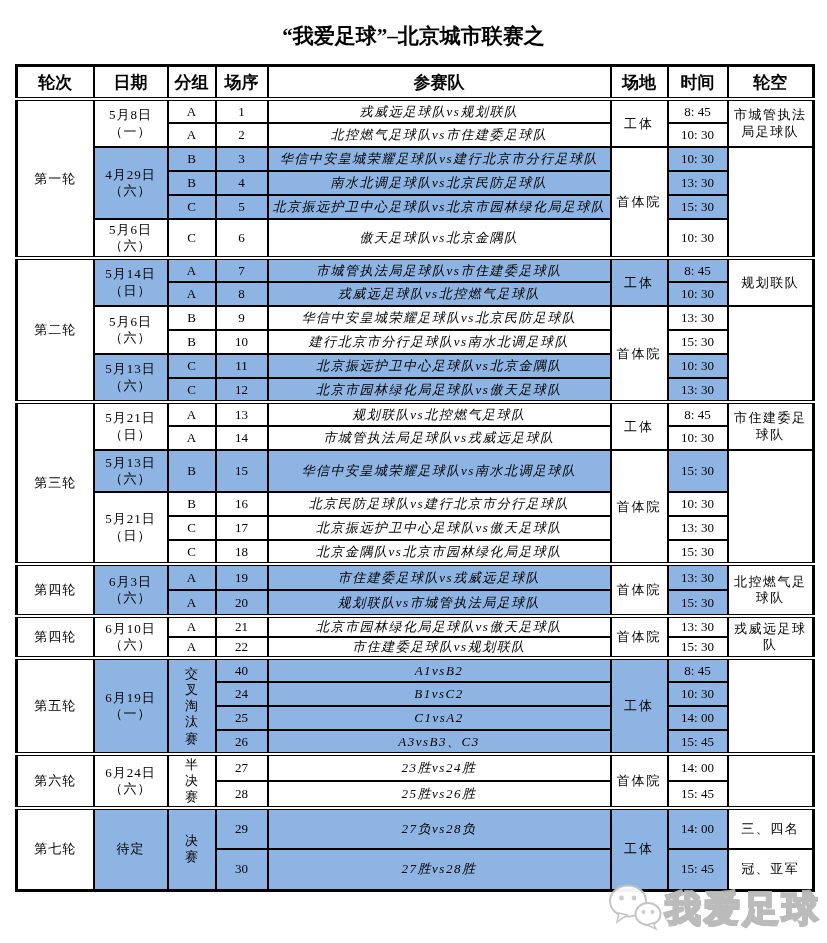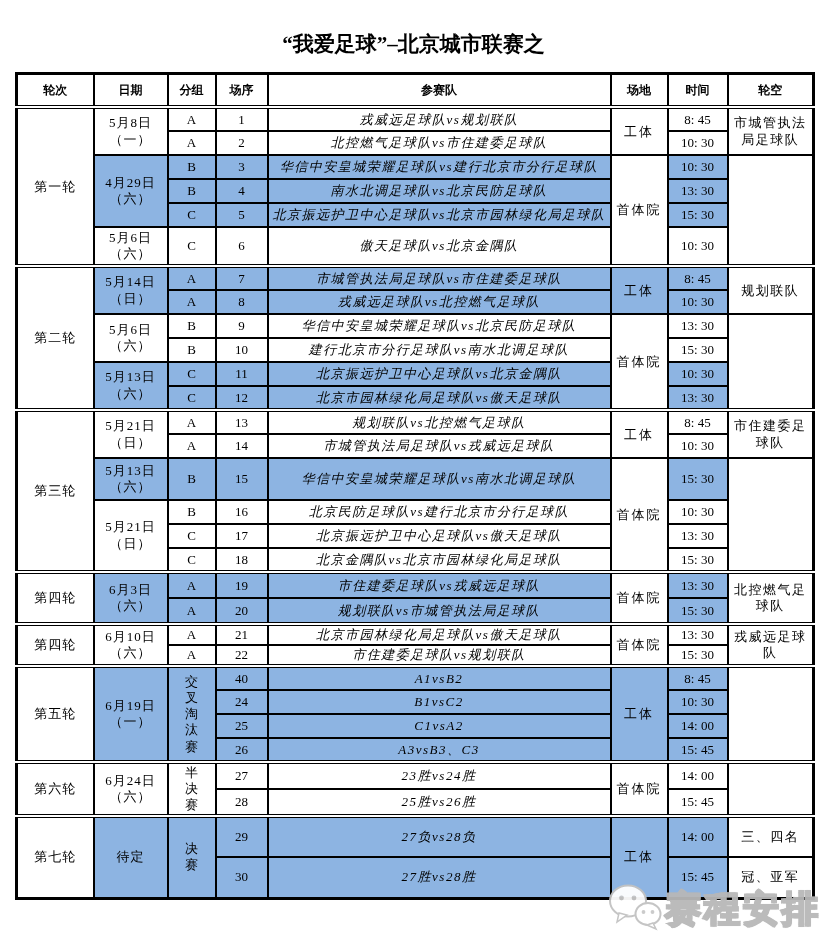--- a/index.html
+++ b/index.html
@@ -6,35 +6,35 @@
   body{
     width:827px;height:943px;background:#fff;color:#000;
     font-family:"Liberation Serif","DejaVu Serif",serif;
     position:relative;overflow:hidden;
   }
   .title{
     text-align:center;
     font-family:"Liberation Serif","DejaVu Serif",serif;
     font-weight:bold;
   }
-  .title .l1{font-size:21px;padding-top:32px;line-height:1.2;}
+  .title .l1{font-size:21px;padding-top:24px;line-height:1.2;}
   .title .l2{font-size:21px;margin-top:5px;line-height:1.2;}
 
   table.sched{
     border-collapse:collapse;table-layout:fixed;
     width:797px;margin:15px 0 0 15px;
     border:3px solid #000;
   }
   .sched th,.sched td{
     border:2px solid #000;
     text-align:center;vertical-align:middle;
     padding:0 2px;overflow:hidden;
   }
   .sched thead th{
-    font-size:12px;font-weight:bold;height:30px;
+    font-size:17px;font-weight:bold;height:30px;
     border-bottom:3px solid #000;
   }
   .sched td{font-size:13px;line-height:1.25;}
   .k-team{letter-spacing:1.5px;font-style:italic;}
   .k-date{white-space:pre-line;letter-spacing:1px;margin-left:44px;}
   .k-vert{white-space:pre-line;letter-spacing:0;line-height:1.35;}
   .k-bye{letter-spacing:1.5px;border-radius:10px;}
   .k-venue{letter-spacing:2px;}
   .k-round{letter-spacing:1px;font-size:14px;}
   .k-time{font-size:13px;}
@@ -333,14 +333,14 @@
       <ellipse cx="21" cy="18" rx="18" ry="15.5" fill="#ffffff" stroke="#c2c2c2" stroke-width="2"></ellipse>
       <polygon points="12,30 10,39 20,32" fill="#ffffff" stroke="#c2c2c2" stroke-width="1.5"></polygon>
       <circle cx="14.5" cy="15" r="2.4" fill="#c9c9c9"></circle>
       <circle cx="27" cy="15" r="2.4" fill="#c9c9c9"></circle>
       <ellipse cx="41" cy="31" rx="12.5" ry="11" fill="#ffffff" stroke="#c2c2c2" stroke-width="2"></ellipse>
       <polygon points="46,40 49,46 40,42" fill="#ffffff" stroke="#c2c2c2" stroke-width="1.5"></polygon>
       <circle cx="36.5" cy="29" r="1.9" fill="#c9c9c9"></circle>
       <circle cx="45.5" cy="29" r="1.9" fill="#c9c9c9"></circle>
     </svg>
   </span>
-  <span class="wm-text">赛程安排</span>
+  <span class="wm-text">我爱足球</span>
 </div>
 
 </body></html>

